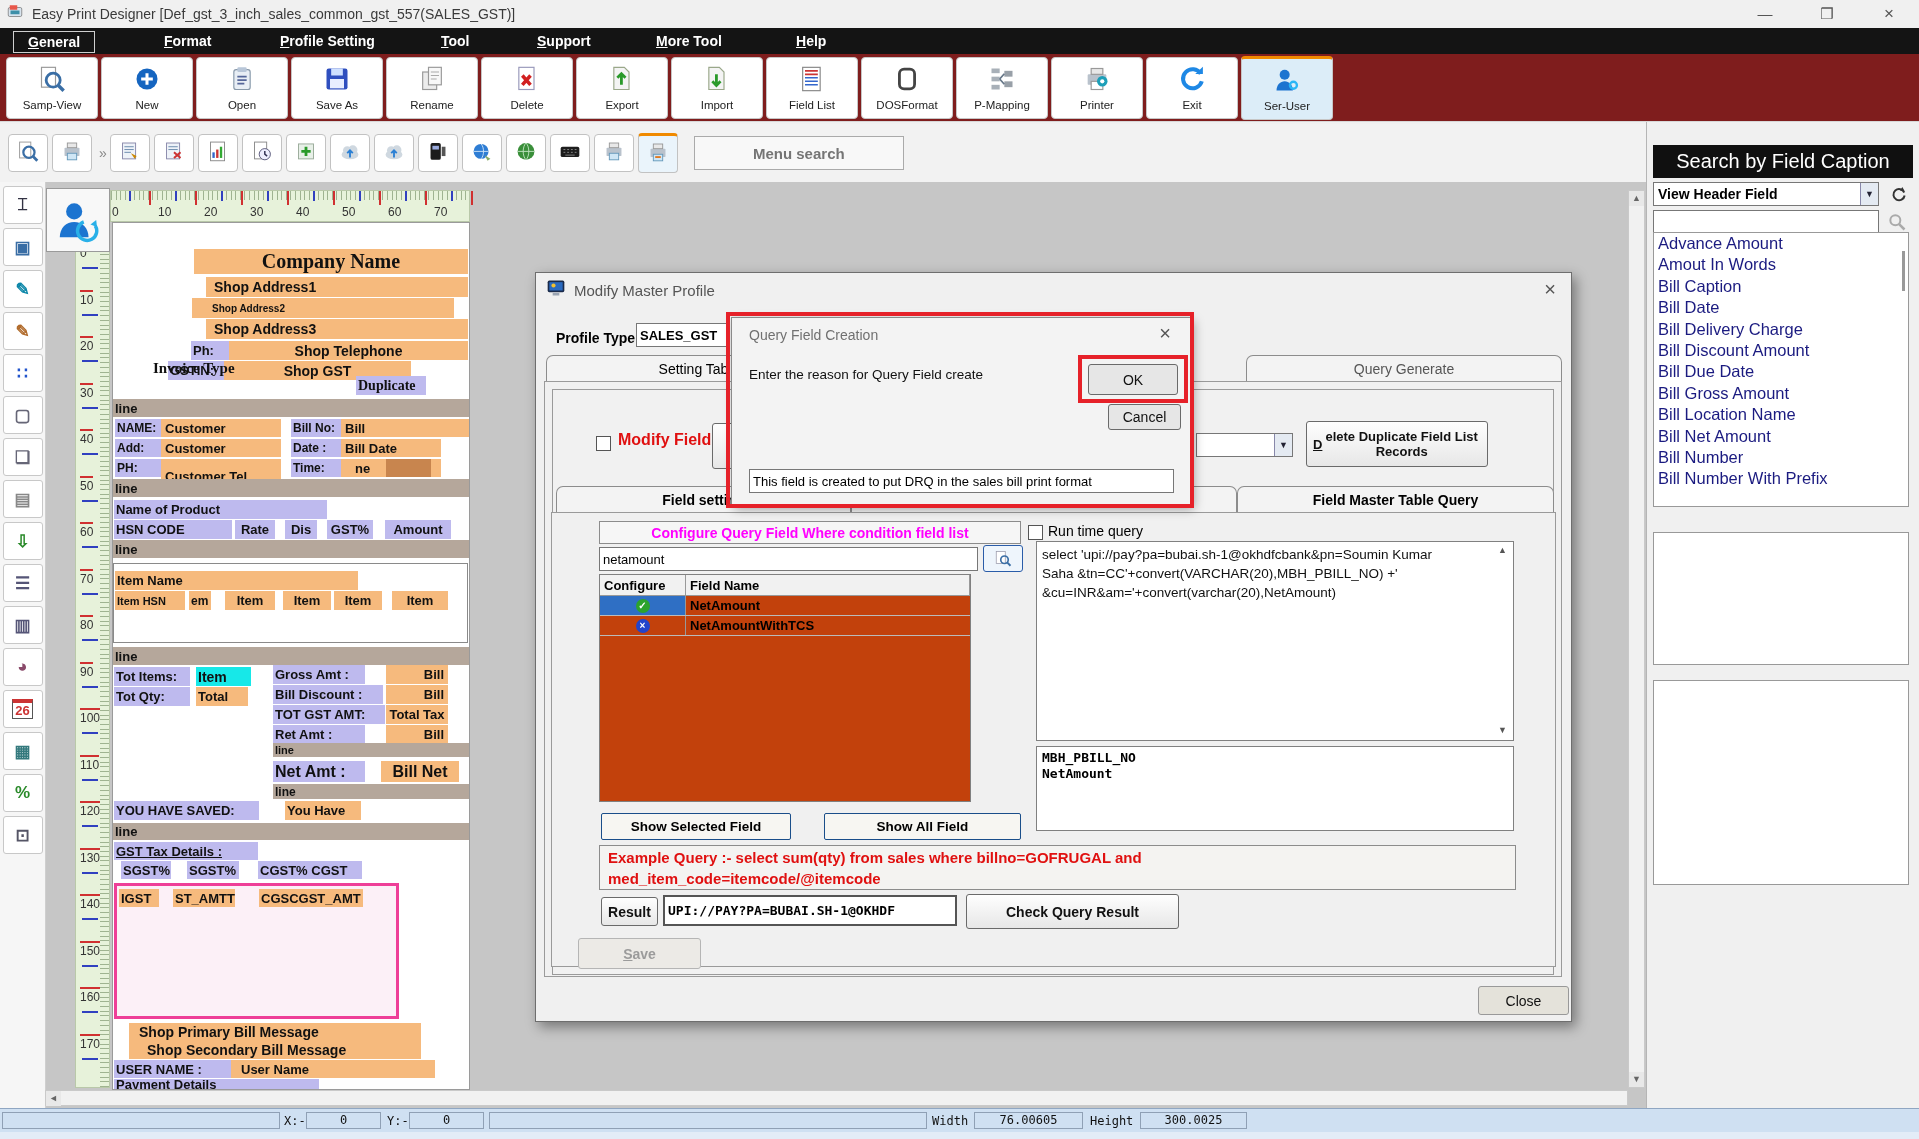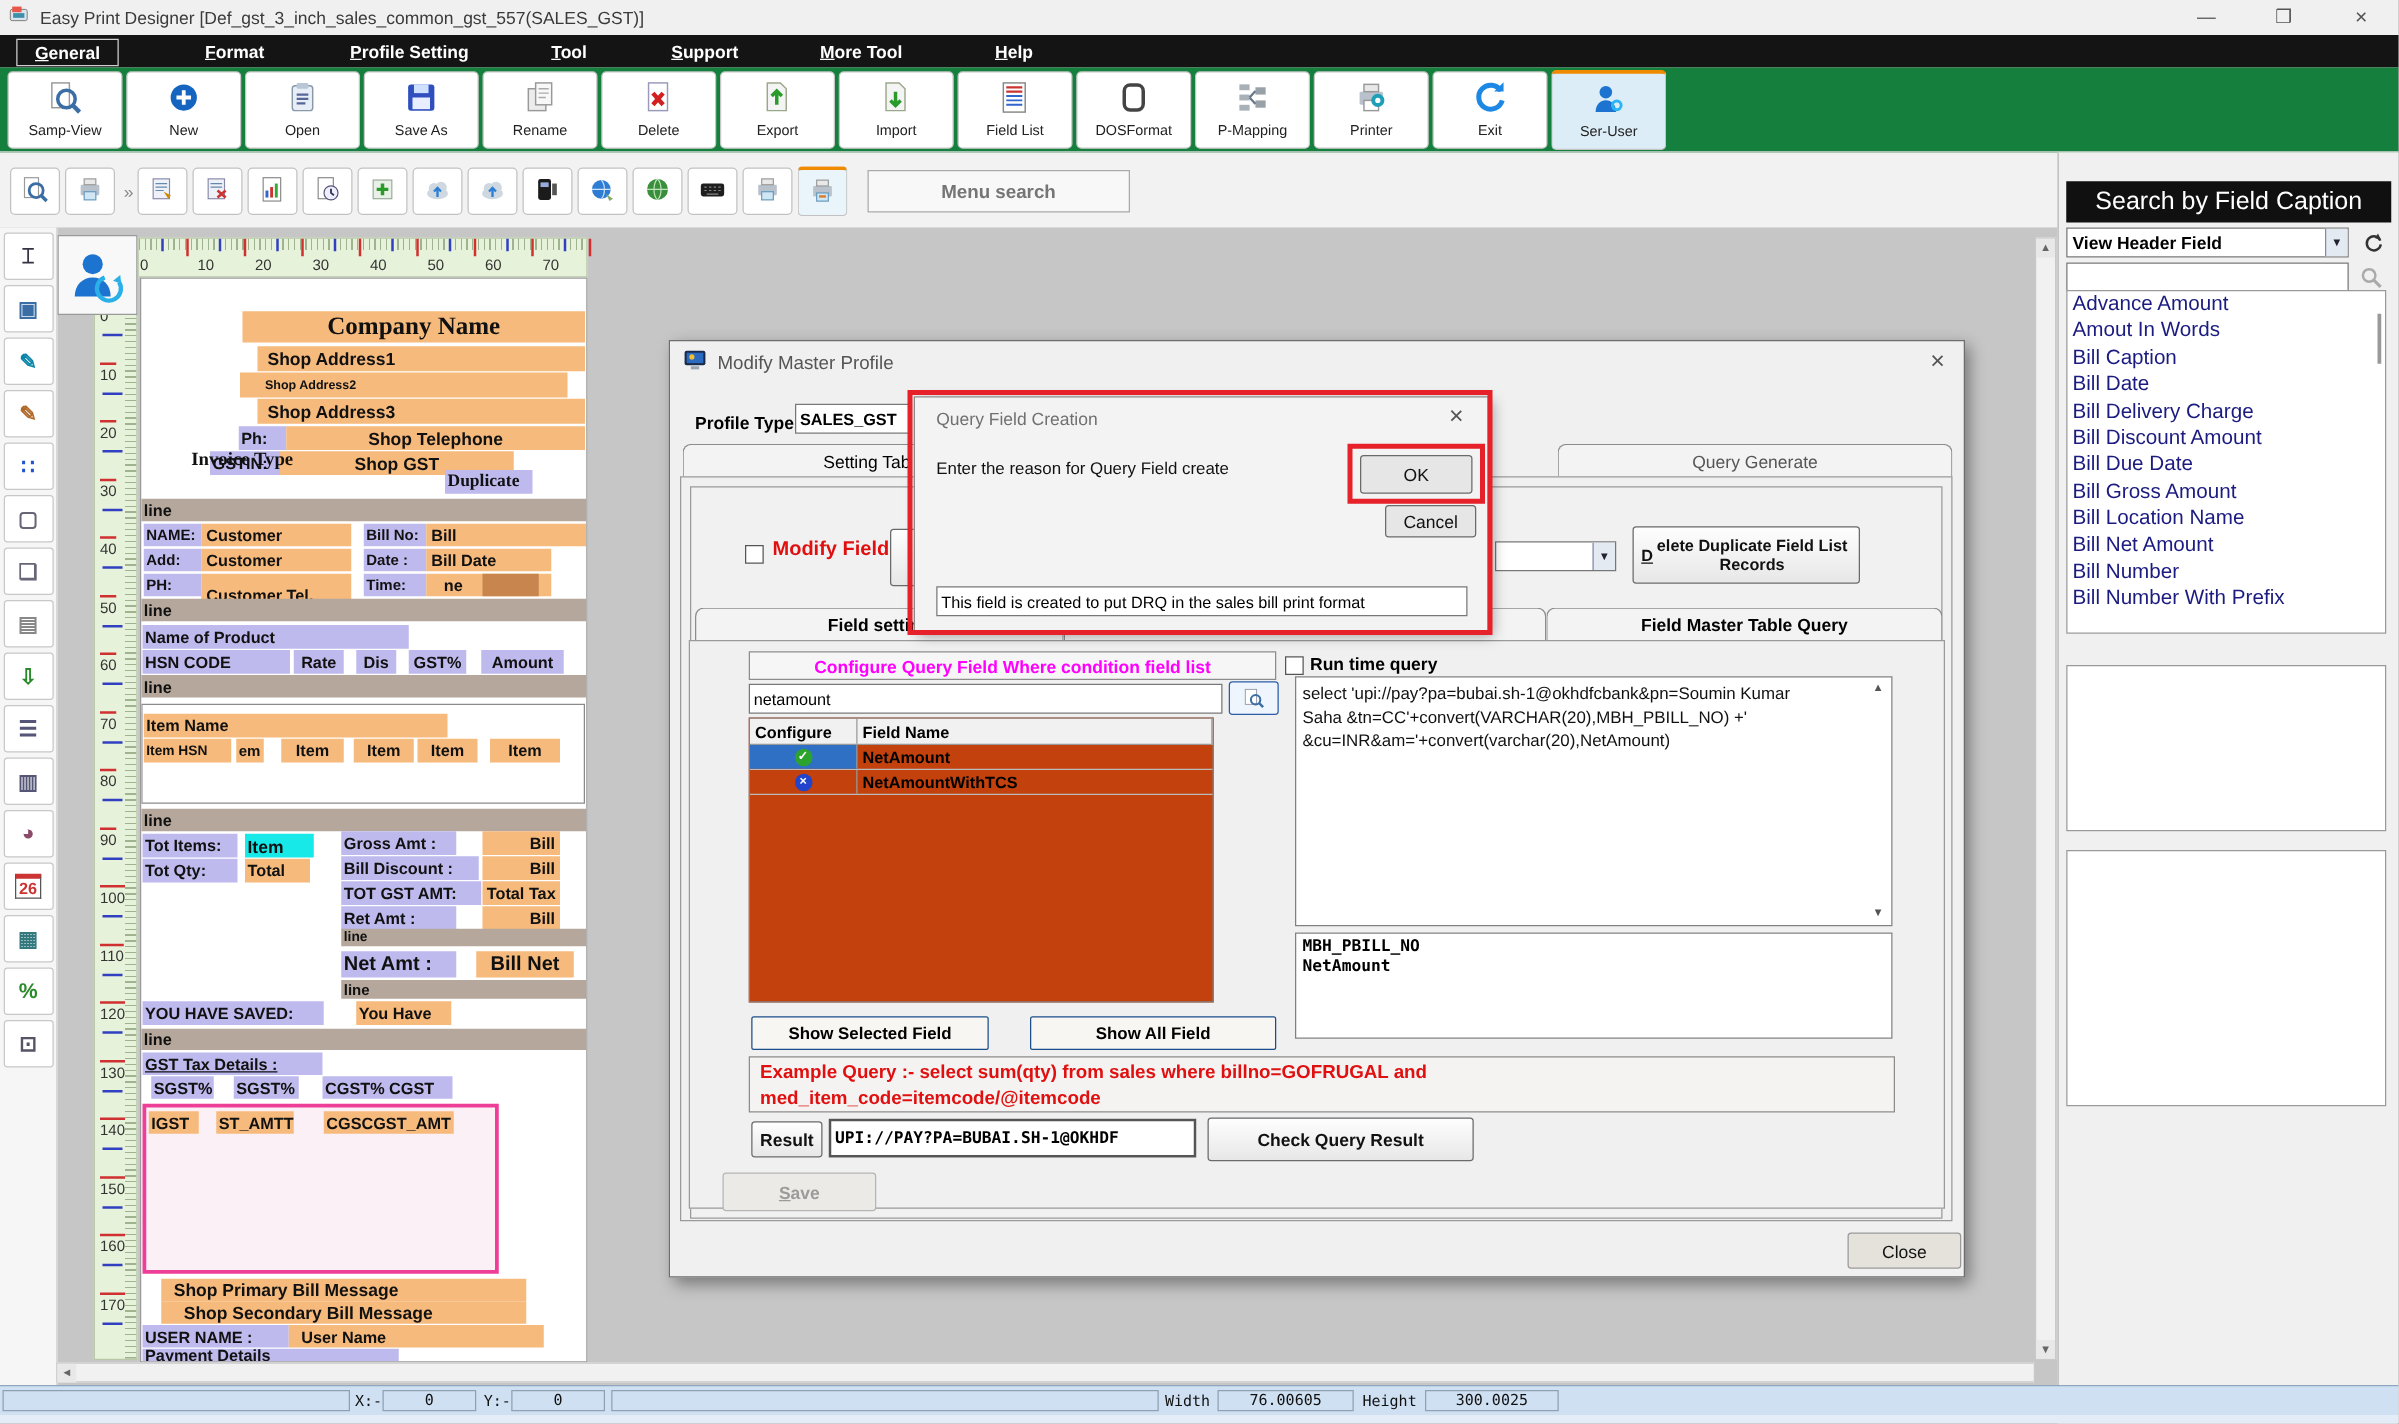--- a/index.html
+++ b/index.html
@@ -8,21 +8,21 @@
   u{text-decoration:underline;}
   
   #titlebar{position:absolute;left:0;top:0;width:1919px;height:28px;background:#f0f0f0;display:flex;align-items:center;}
   #title-text{font-size:14px;color:#3a3a3a;margin-left:8px;}
   .winbtn{position:absolute;top:4px;width:30px;height:20px;text-align:center;color:#555;font-size:15px;line-height:20px;}
   
   #menubar{position:absolute;left:0;top:28px;width:1919px;height:26px;background:#141414;}
   .mi{position:absolute;top:3px;height:20px;line-height:20px;color:#fff;font-weight:bold;font-size:14px;padding:0 6px;}
   .mi.sel{border:1px solid #cfcfcf;padding:0 14px;}
   
-  #toolbar1{position:absolute;left:0;top:54px;width:1919px;height:68px;background:#15803d;border-bottom:1px solid #d8d8d8;display:flex;align-items:center;padding-left:6px;box-sizing:border-box;}
+  #toolbar1{position:absolute;left:0;top:54px;width:1919px;height:68px;background:#7f1d1d;border-bottom:1px solid #d8d8d8;display:flex;align-items:center;padding-left:6px;box-sizing:border-box;}
   .tb{width:90px;height:60px;background:#fff;border:1px solid #c6c6c6;border-radius:4px;margin-right:3px;display:flex;flex-direction:column;align-items:center;justify-content:center;flex:0 0 auto;}
   .tb .tbl{font-size:11.5px;color:#222;margin-top:2px;white-space:nowrap;}
   .tb.tbsel{background:#dcedf8;border-top:3px solid #f08a00;}
   
   #toolbar2{position:absolute;left:0;top:124px;width:1646px;height:58px;background:#f2f2f2;display:flex;align-items:center;padding-left:8px;box-sizing:border-box;}
   .tb2{width:38px;height:36px;background:#fff;border:1px solid #c2c2c2;border-radius:4px;margin-right:4px;display:flex;align-items:center;justify-content:center;flex:0 0 auto;}
   .tb2.sel2{border-top:3px solid #f08a00;background:#eaf4fb;}
   .chev{color:#888;font-size:14px;margin:0 3px;flex:0 0 auto;}
   #menu-search{width:204px;height:30px;margin-left:12px;border:1px solid #aaa;background:#f8f8f8;text-align:center;font-weight:bold;font-size:15px;color:#b5b5b5;font-family:"Liberation Sans",sans-serif;}
   
@@ -628,21 +628,21 @@
     </div>
     <div class="btn3d u-first" style="left:770px;top:148px;width:182px;height:46px;font-weight:bold;white-space:normal;padding:0 6px"><u>D</u>elete Duplicate Field List Records</div>
 
     <div class="tab" style="left:20px;top:213px;width:295px;font-weight:bold">Field setting</div>
     <div class="tab" style="left:315px;top:213px;width:386px;font-weight:bold">Query Field</div>
     <div class="tab" style="left:701px;top:213px;width:317px;font-weight:bold">Field Master Table Query</div>
     <div class="gbox" style="left:15px;top:239px;width:1005px;height:455px"></div>
 
     <div id="cfg-head" style="left:63px;top:248px;width:422px;height:23px">Configure Query Field Where condition field list</div>
     <span class="cb" style="left:492px;top:252px"></span>
-    <span class="abs" style="left:512px;top:250px;font-weight:bold;font-size:14px">Run time query</span>
+    <span class="abs" style="left:512px;top:250px;font-weight:normal;font-size:14px">Run time query</span>
 
     <div class="inpt" style="left:63px;top:274px;width:379px;height:24px">netamount</div>
     <div class="btn3d" style="left:447px;top:272px;width:40px;height:27px;border:1px solid #2a5ca8;background:#eef5fc">
         <svg width="18" height="18" viewBox="0 0 24 24">
           <rect x="3" y="2" width="12" height="16" fill="#fff" stroke="#99a"></rect>
           <circle cx="14" cy="13" r="5" fill="none" stroke="#3a6ea5" stroke-width="2.2"></circle>
           <line x1="17.5" y1="16.5" x2="22" y2="21" stroke="#3a6ea5" stroke-width="2.6"></line>
         </svg>
       </div>
 

